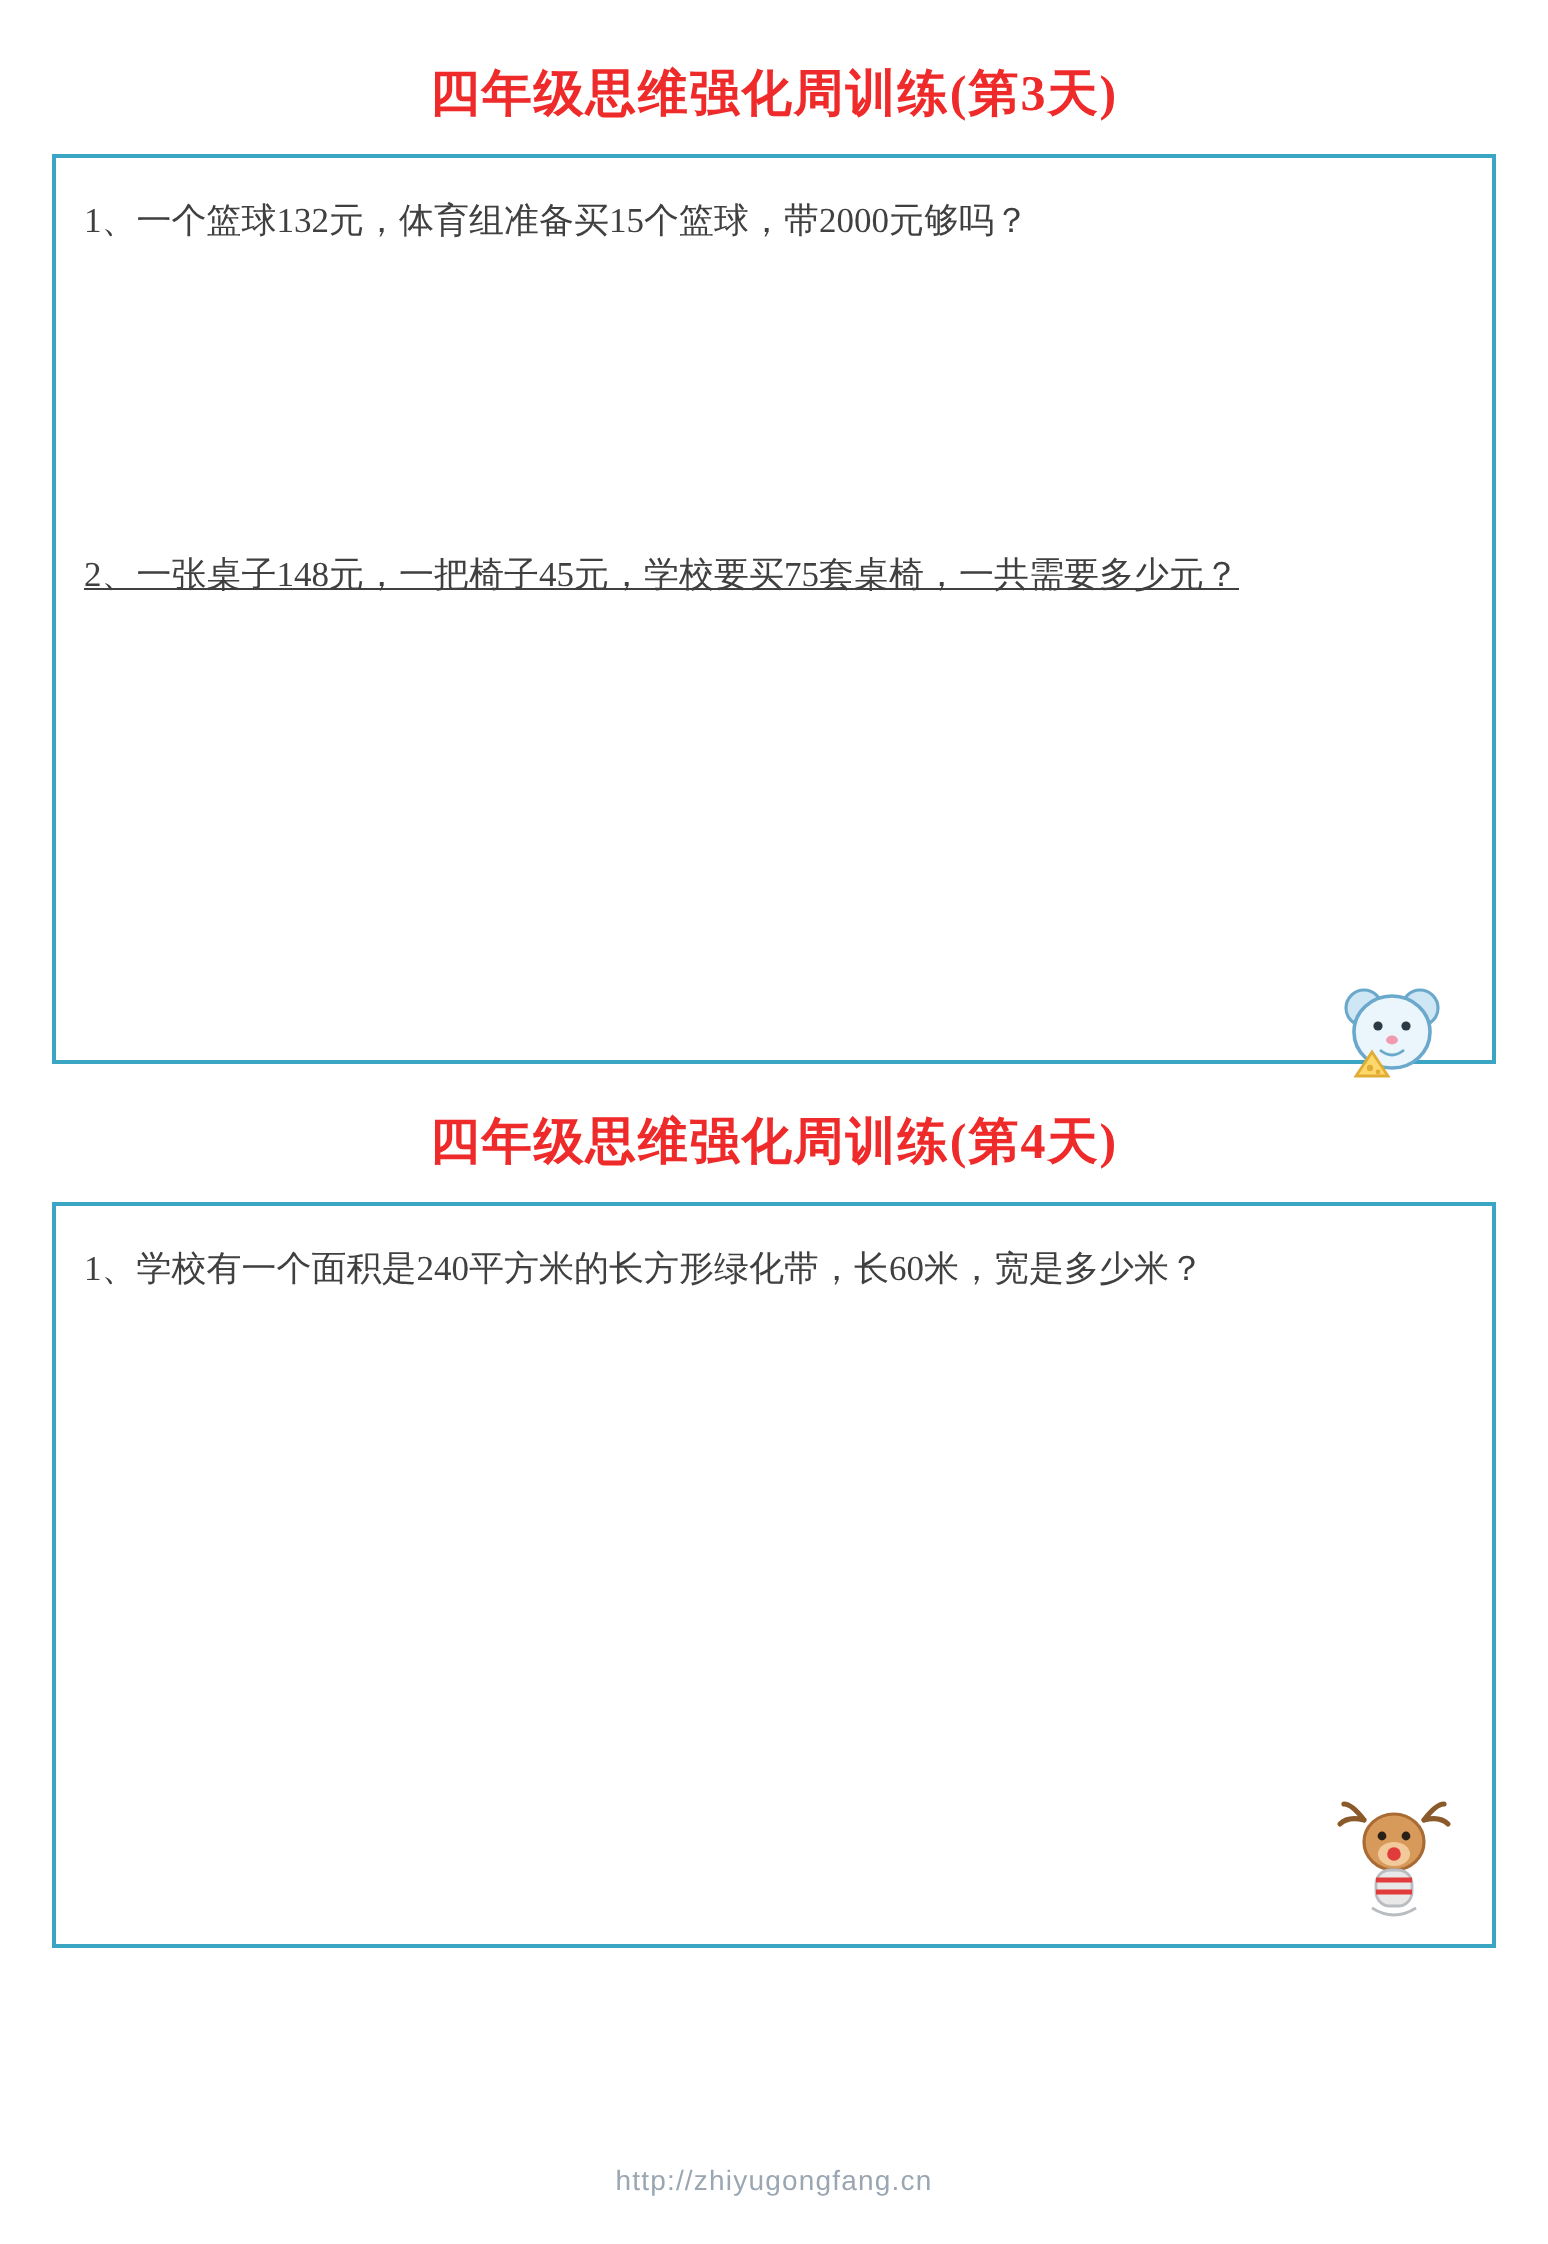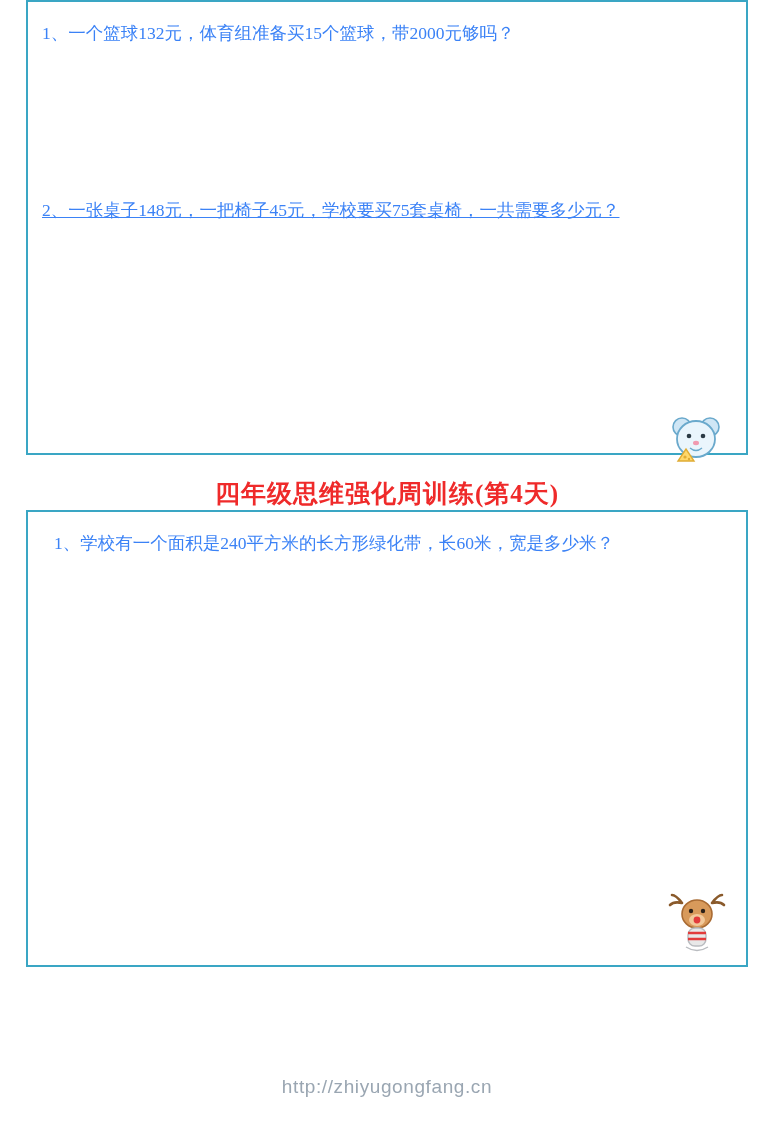--- a/index.html
+++ b/index.html
@@ -31,37 +31,37 @@
     font-size: 25px;
     letter-spacing: 1px;
     font-family: "Liberation Serif", "DejaVu Serif", serif;
   }
   .sec1 .section-title {
     padding-top: 30px;
     padding-bottom: 14px;
   }
   .sec2 .section-title {
     padding-top: 22px;
+    padding-bottom: 14px;
   }
   .box {
     border: 2px solid #3aa6c4;
     box-sizing: border-box;
     position: relative;
     background: #ffffff;
   }
   .box1 {
     height: 455px;
   }
   .box2 {
-    height: 457px;
-    padding-left: 12px;
+    height: 373px;
   }
   .q {
     font-size: 17.5px;
-    color: #3b82f6;
+    color: #404040;
     line-height: 1.55;
     padding: 0 14px;
     font-family: "Liberation Serif", "DejaVu Serif", serif;
   }
   .b1-q1 { padding-top: 18px; }
   .b1-q2 { padding-top: 150px; text-decoration: underline; }
   .b2-q1 { padding-top: 18px; }
   .b2-q2 { padding-top: 160px; }
   .mascot {
     position: absolute;
@@ -77,31 +77,32 @@
     width: 62px;
     height: 70px;
   }
   .footer {
     position: absolute;
     left: 0;
     right: 0;
     bottom: 24px;
     text-align: center;
     color: #9aa6b2;
-    font-size: 19px;
+    font-size: 14px;
     font-family: "Liberation Sans", sans-serif;
     letter-spacing: 0.6px;
   }
 </style>
 </head>
 <body>
 
 <div class="page">
 
   <div class="section sec1">
+    <div class="section-title">四年级思维强化周训练(第3天)</div>
     <div class="box box1">
       <div class="q b1-q1">1、一个篮球132元，体育组准备买15个篮球，带2000元够吗？</div>
       <div class="q b1-q2">2、一张桌子148元，一把椅子45元，学校要买75套桌椅，一共需要多少元？</div>
       <div class="mascot">
         <svg viewBox="0 0 66 66" width="66" height="66" xmlns="http://www.w3.org/2000/svg">
           <ellipse cx="18" cy="22" rx="9" ry="9" fill="#cfe6f5" stroke="#6aa9cc" stroke-width="1.6"></ellipse>
           <ellipse cx="46" cy="22" rx="9" ry="9" fill="#cfe6f5" stroke="#6aa9cc" stroke-width="1.6"></ellipse>
           <ellipse cx="32" cy="34" rx="19" ry="18" fill="#eaf5fc" stroke="#6aa9cc" stroke-width="1.8"></ellipse>
           <circle cx="25" cy="31" r="2.3" fill="#2b3a44"></circle>
           <circle cx="39" cy="31" r="2.3" fill="#2b3a44"></circle>

